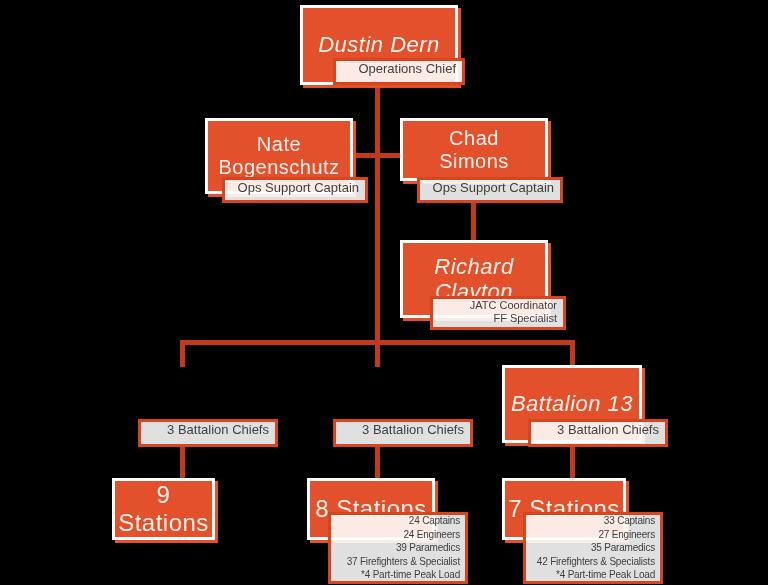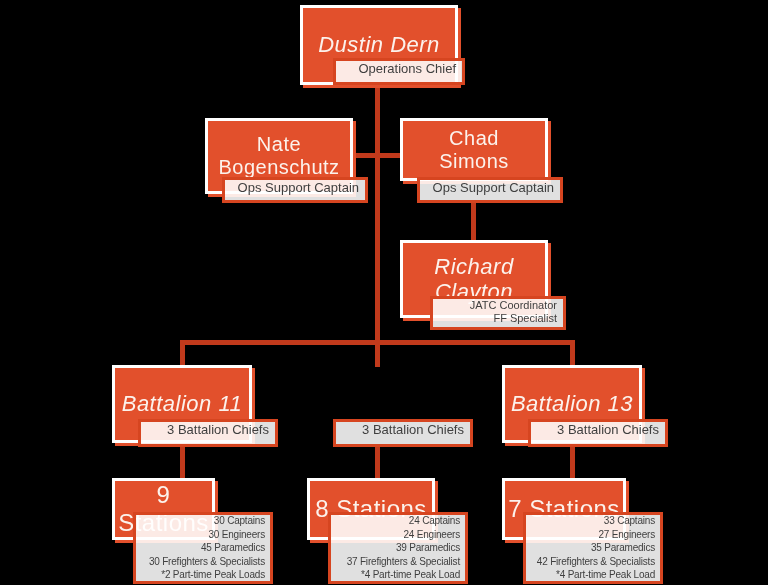--- a/index.html
+++ b/index.html
@@ -75,47 +75,37 @@
 
   <div class="node" style="left:400px;top:240px;width:148px;height:78px">
     <div class="name fs21">Richard
 Clayton</div>
   </div>
   <div class="label" style="left:430px;top:296px;width:136px;height:34px">
     <span class="s">JATC Coordinator</span>
     <span class="s">FF Specialist</span>
   </div>
 
-  <div class="node" style="left:112px;top:365px;width:140px;height:78px">
-    <div class="name fs21">Battalion 11</div>
-  </div>
   <div class="label" style="left:138px;top:419px;width:140px;height:28px">
     <span class="t">3 Battalion Chiefs</span>
   </div>
 
   <div class="label" style="left:333px;top:419px;width:140px;height:28px">
     <span class="t">3 Battalion Chiefs</span>
   </div>
 
   <div class="node" style="left:502px;top:365px;width:140px;height:78px">
     <div class="name fs21">Battalion 13</div>
   </div>
   <div class="label" style="left:528px;top:419px;width:140px;height:28px">
     <span class="t">3 Battalion Chiefs</span>
   </div>
 
   <div class="node" style="left:112px;top:478px;width:103px;height:62px">
     <div class="name fs24">9 Stations</div>
-  </div>
-  <div class="label details" style="left:133px;top:512px;width:140px;height:72px">
-    <span class="d">30 Captains</span>
-    <span class="d">30 Engineers</span>
-    <span class="d">45 Paramedics</span>
-    <span class="d">30 Frefighters &amp; Specialists</span>
-    <span class="d">*2 Part-time Peak Loads</span>
   </div>
 
   <div class="node" style="left:307px;top:478px;width:128px;height:62px">
     <div class="name fs24">8 Stations</div>
   </div>
   <div class="label details" style="left:328px;top:512px;width:140px;height:72px">
     <span class="d">24 Captains</span>
     <span class="d">24 Engineers</span>
     <span class="d">39 Paramedics</span>
     <span class="d">37 Firefighters &amp; Specialist</span>

